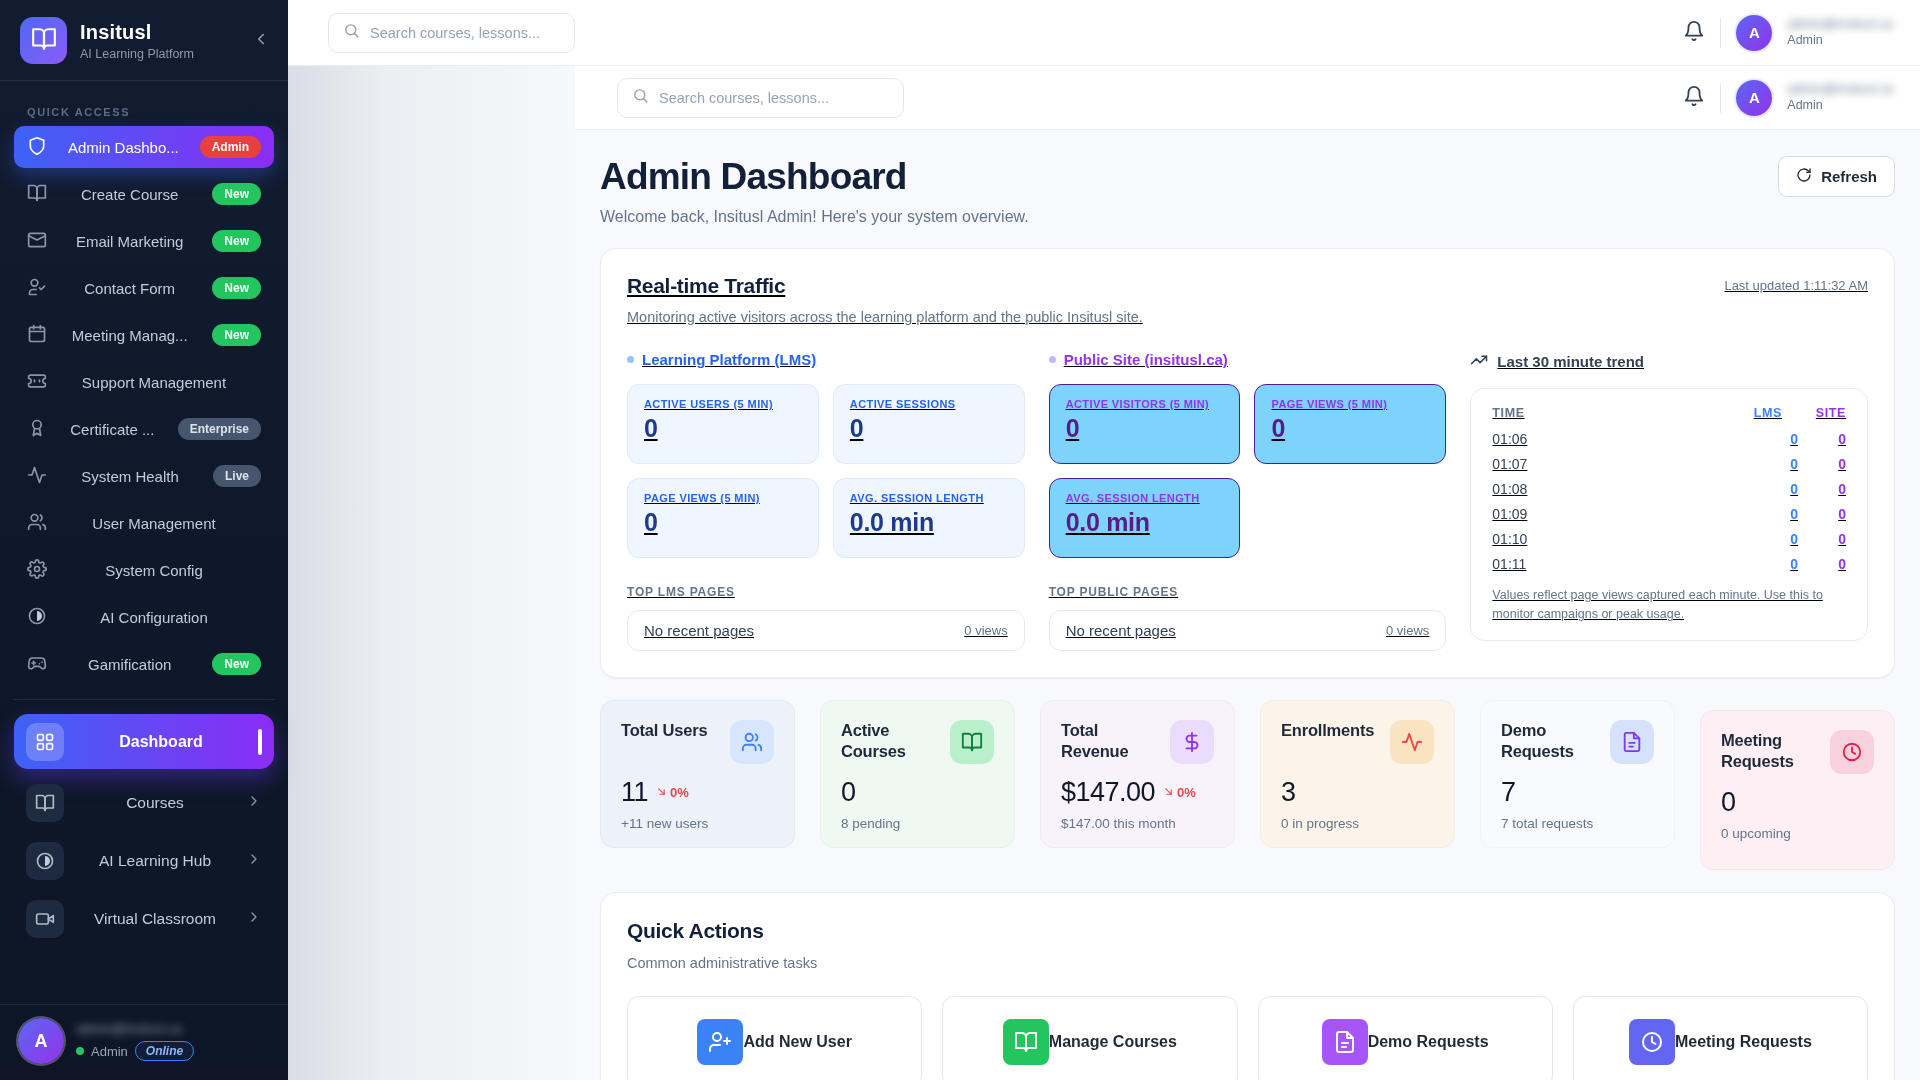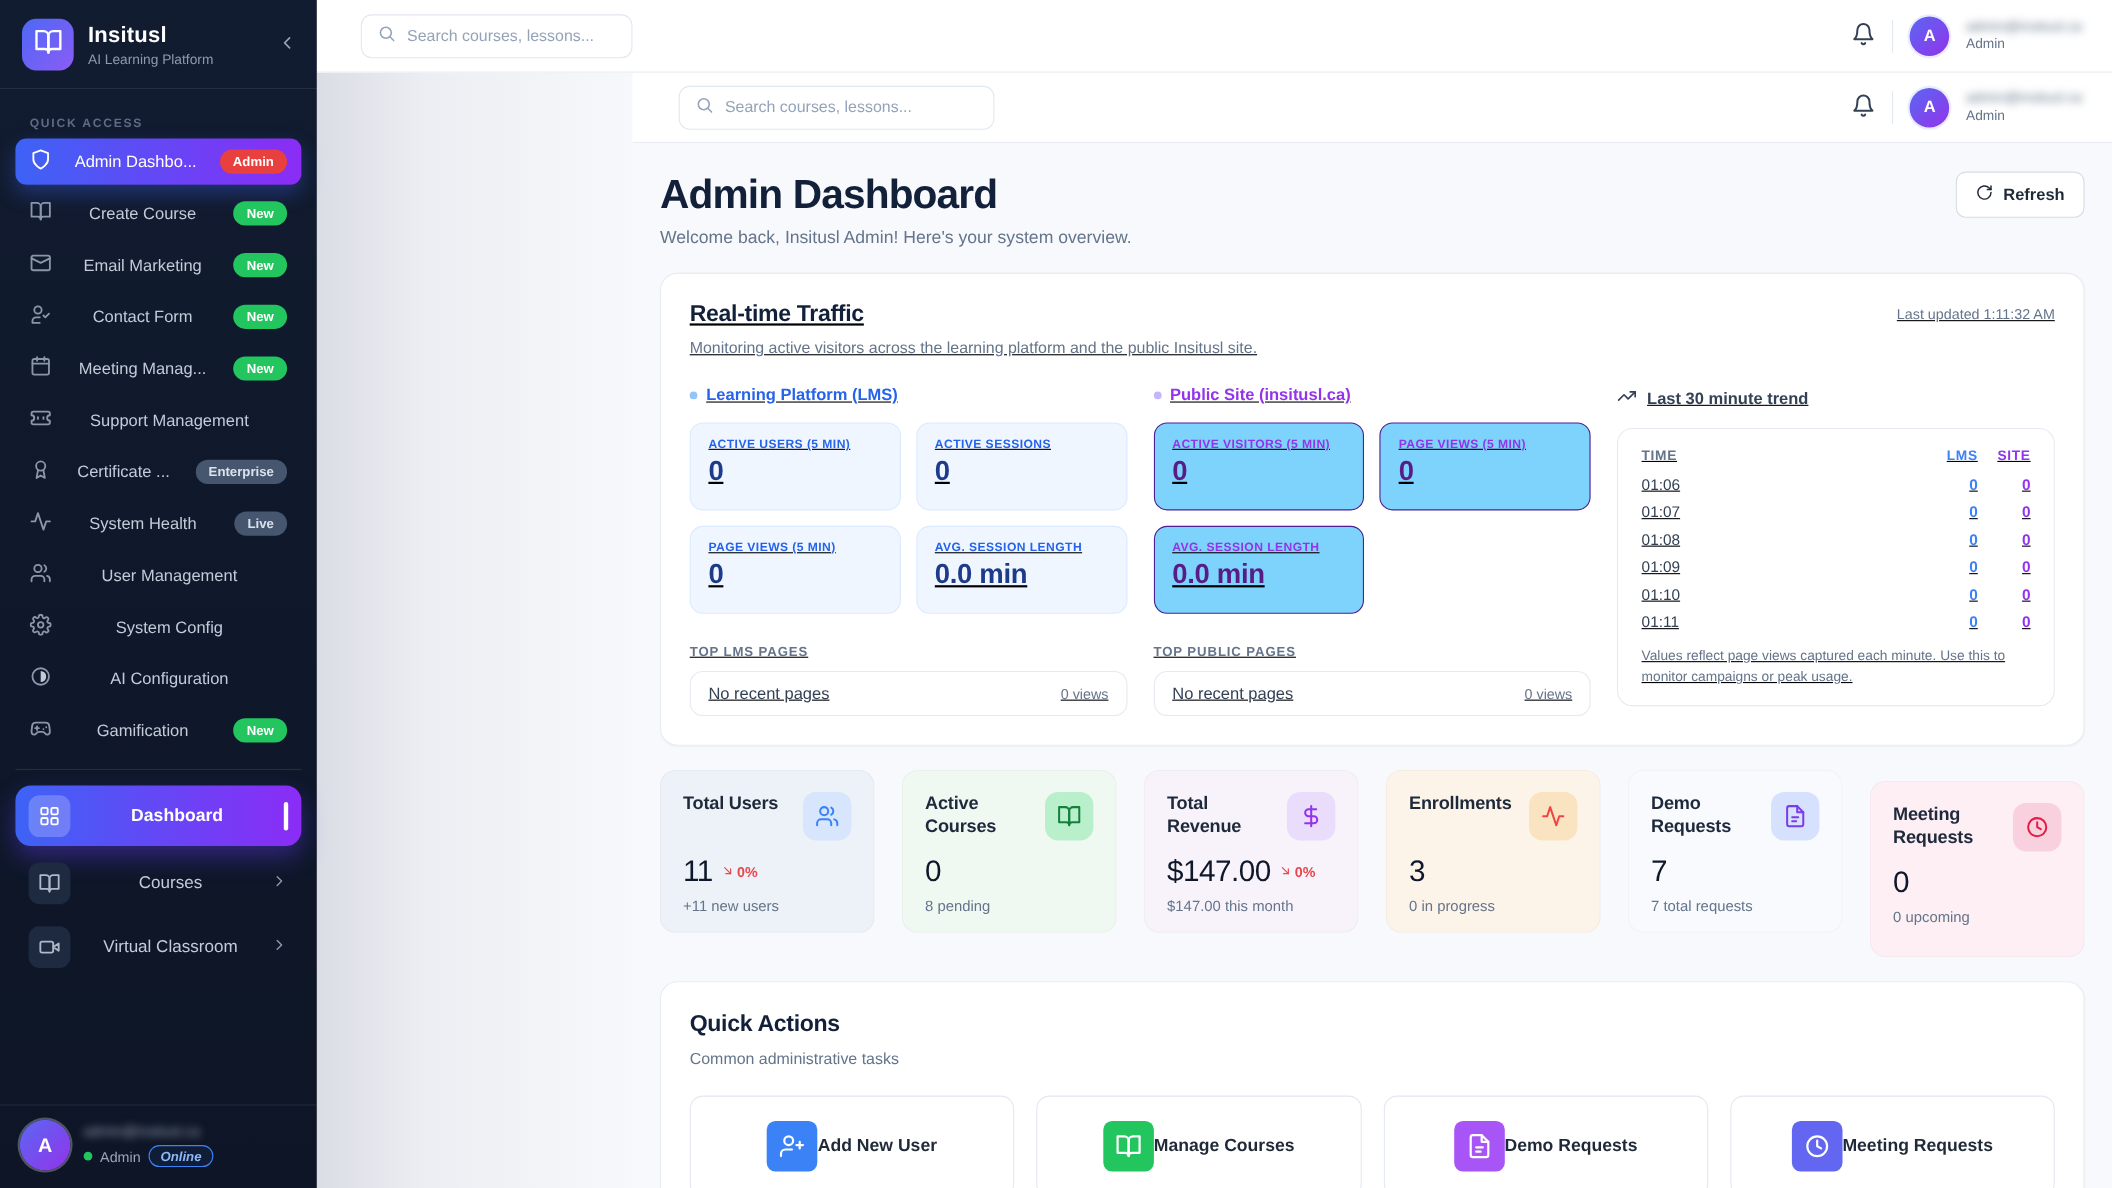--- a/index.html
+++ b/index.html
@@ -118,21 +118,21 @@
   .mini-card.blue .m-label { color:#2563eb; } .mini-card.blue .m-value { color:#1e3a8a; }
   .mini-card.purple { background:#7dd3fc; border:1px solid #4c1d95; }
   .mini-card.purple .m-label { color:#9333ea; } .mini-card.purple .m-value { color:#581c87; }
   .top-label { margin-top:27px; font-size:12px; font-weight:700; letter-spacing:.8px; color:#64748b; }
   .empty-row { margin-top:11px; display:flex; justify-content:space-between; align-items:center;
     border:1px solid #e6eaf0; border-radius:12px; background:#fff; padding:11px 16px; }
   .empty-row .e-main { font-size:15px; color:#334155; }
   .empty-row .e-views { font-size:13px; color:#64748b; }
 
   .trend-card { margin-top:16px; border:1px solid #e6eaf0; border-radius:14px; background:#fff; padding:17px 21px 15px 21px; }
-  .t-header { display:flex; font-size:12.5px; font-weight:700; letter-spacing:.6px; padding-bottom:6px; }
+  .t-header { display:flex; font-size:12.5px; font-weight:700; letter-spacing:.6px; padding-bottom:6px;gap:16px; }
   .t-header .t-time { flex:1; color:#64748b; }
   .t-col-lms { width:48px; text-align:right; color:#3b82f6; }
   .t-col-site { width:48px; text-align:right; color:#9333ea; }
   .t-row { display:flex; align-items:center; padding:4.5px 0; font-size:14px; }
   .t-row .t-time { flex:1; color:#334155; }
   .t-row .t-col-lms { font-weight:700; }
   .t-row .t-col-site { font-weight:700; }
   .t-note { margin-top:10px; font-size:12.5px; color:#64748b; line-height:1.55; }
 
   .stats-row { margin-top:22px; display:grid; grid-template-columns:repeat(6,1fr); gap:25px; align-items:start; }
@@ -318,20 +318,32 @@
           </svg>
         </span>
       <span class="p-label">Courses</span>
       <span class="chev"><svg viewBox="0 0 24 24">
             <polyline points="9 18 15 12 9 6"></polyline>
           </svg></span>
     </div>
     <div class="p-item">
       <span class="icon-sq">
           <svg viewBox="0 0 24 24">
+            <circle cx="12" cy="12" r="9"></circle>
+            <path d="M12 18a6 6 0 0 0 0-12z" fill="currentColor" stroke="none"></path>
+          </svg>
+        </span>
+      <span class="p-label">AI Learning Hub</span>
+      <span class="chev"><svg viewBox="0 0 24 24">
+            <polyline points="9 18 15 12 9 6"></polyline>
+          </svg></span>
+    </div>
+    <div class="p-item">
+      <span class="icon-sq">
+          <svg viewBox="0 0 24 24">
             <path d="m22 8-6 4 6 4V8Z"></path>
             <rect x="2" y="6" width="14" height="12" rx="2"></rect>
           </svg>
         </span>
       <span class="p-label">Virtual Classroom</span>
       <span class="chev"><svg viewBox="0 0 24 24">
             <polyline points="9 18 15 12 9 6"></polyline>
           </svg></span>
     </div>
 

